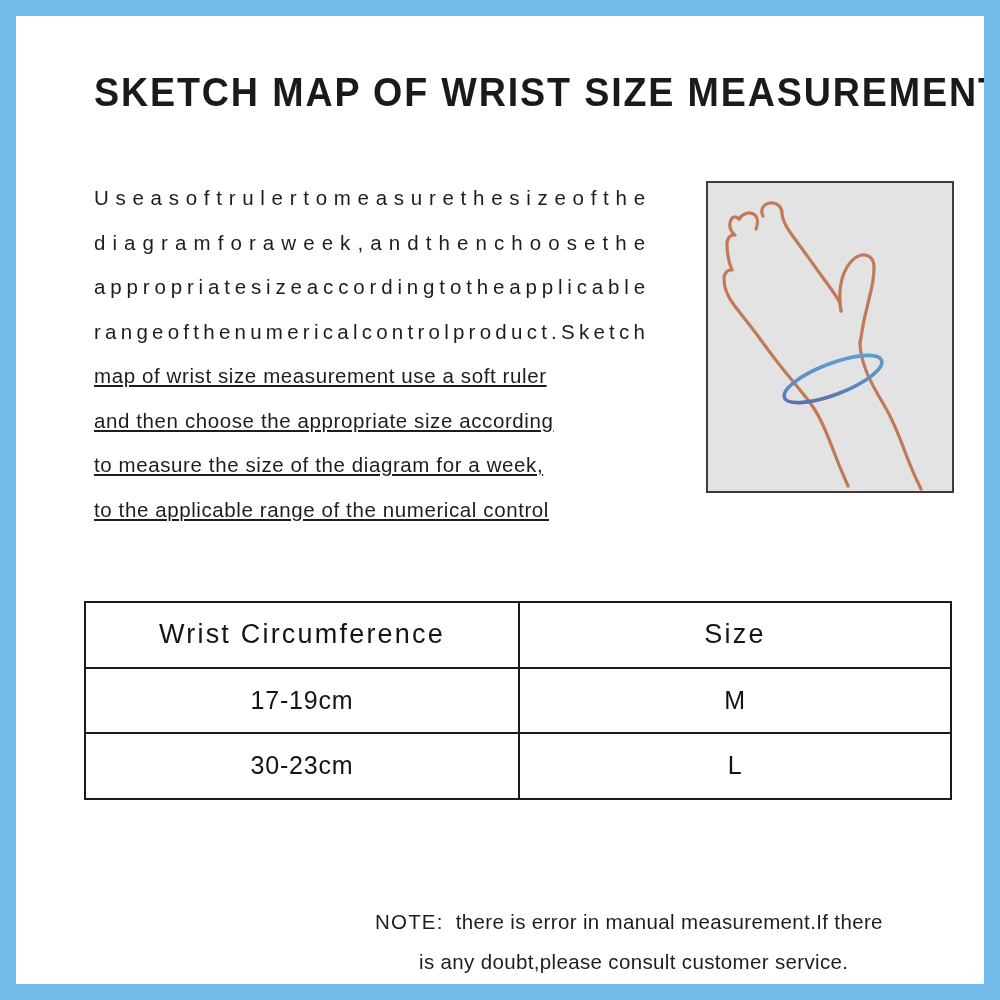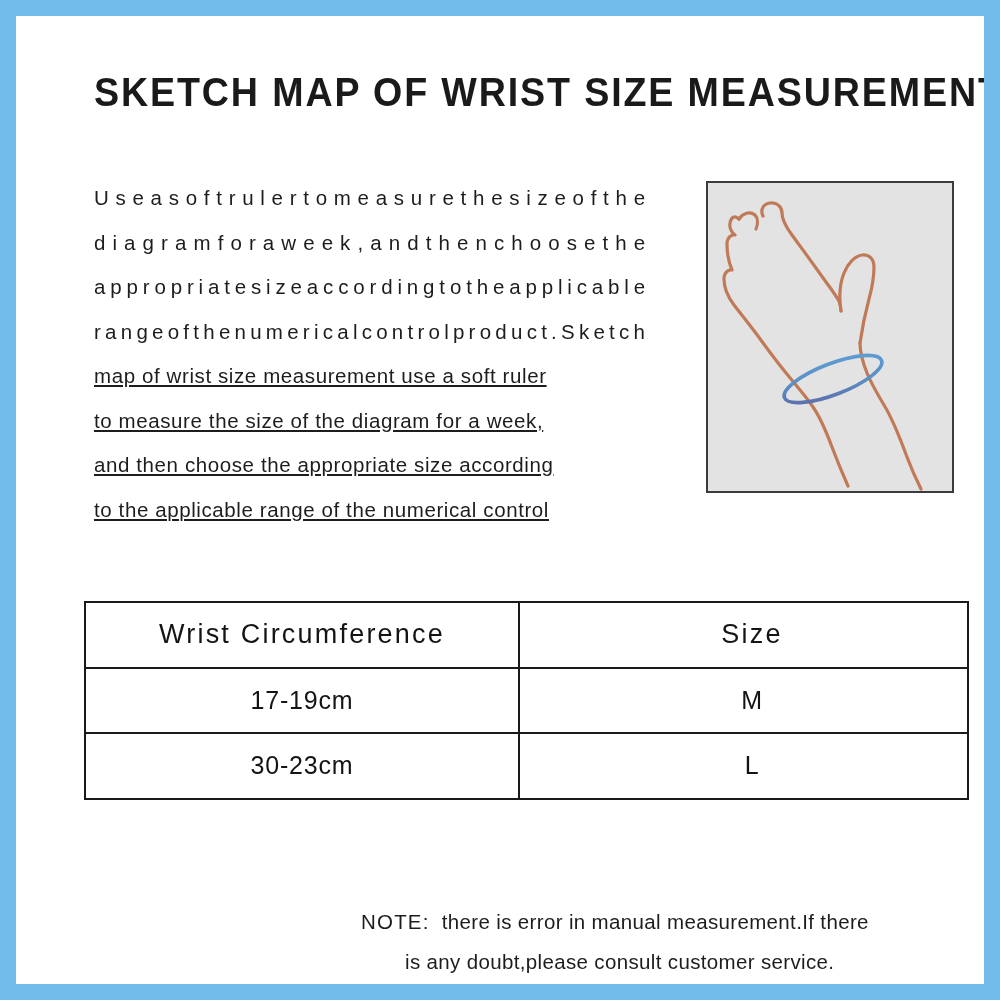--- a/index.html
+++ b/index.html
@@ -93,21 +93,21 @@
     table-layout: fixed;
   }
   #size-table td {
     border: 2.5px solid #1a1a1a;
     text-align: center;
     vertical-align: middle;
     color: #141414;
     padding: 0;
   }
   #size-table td.c1 { width: 432px; }
-  #size-table td.c2 { width: 430px; padding-left: 17px; }
+  #size-table td.c2 { width: 430px; }
   #size-table tr { height: 65.5px; }
   #size-table .hdr {
     font-size: 27px;
     letter-spacing: 2.2px;
   }
   #size-table .cell {
     font-size: 25px;
     letter-spacing: 0.8px;
   }
 
@@ -116,21 +116,21 @@
     position: absolute;
     left: 345px;
     top: 886px;
     width: 588px;
     font-size: 20.5px;
     color: #1d1d1d;
     line-height: 40px;
     letter-spacing: 0.35px;
     white-space: nowrap;
   }
-  #note .nline { display: block; }
+  #note .nline { display: block; margin-left: 14px; }
   #note .nline.indent { padding-left: 44px; }
   #note .nlabel { letter-spacing: 1.2px; }
 </style>
 </head>
 <body>
 
 <div id="page" style="border-color: rgb(114, 188, 236); background: rgb(255, 255, 255);">
   <div id="canvas"></div>
 
   <div id="title">SKETCH MAP OF WRIST SIZE MEASUREMENT</div>
@@ -283,22 +283,22 @@
         <span>t</span>
         <span>.</span>
         <span>S</span>
         <span>k</span>
         <span>e</span>
         <span>t</span>
         <span>c</span>
         <span>h</span>
     </div>
     <div class="pline">map of wrist size measurement use a soft ruler</div>
+    <div class="pline">and then choose the appropriate size according</div>
     <div class="pline">to measure the size of the diagram for a week,</div>
-    <div class="pline">and then choose the appropriate size according</div>
     <div class="pline">to the applicable range of the numerical control</div>
   </div>
 
   <div id="illus-box" style="background: rgb(227, 227, 227); border-color: rgb(60, 60, 60);">
     <svg width="244" height="308" viewBox="0 0 244 308">
       <defs>
         <linearGradient id="ellipseGrad" x1="1" y1="0" x2="0" y2="1">
           <stop offset="0%" stop-color="#5e9fd6"></stop>
           <stop offset="55%" stop-color="#5a8fc4"></stop>
           <stop offset="100%" stop-color="#5c64a4"></stop>

